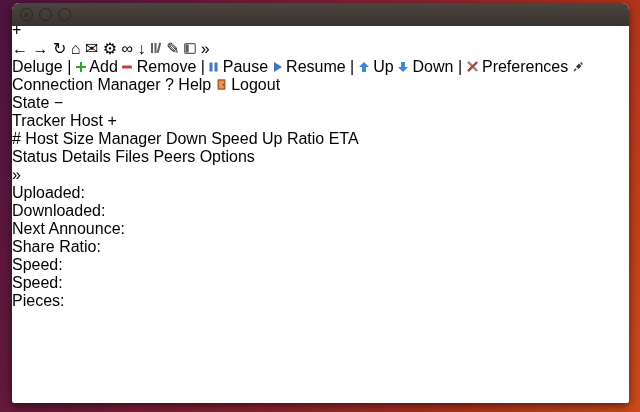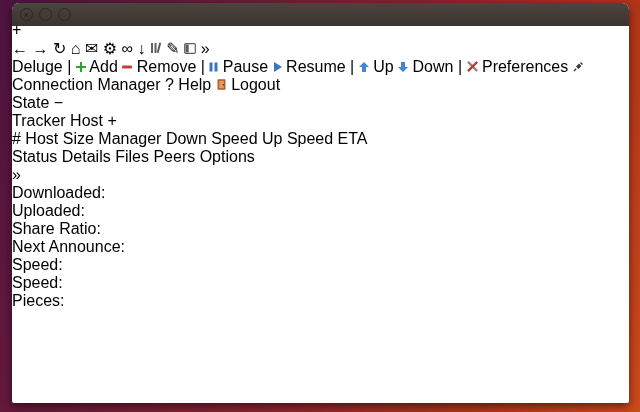--- a/index.html
+++ b/index.html
@@ -266,43 +266,43 @@
         </div>
       </div>
 
       <div class="grid">
         <div class="ghead">
           <span class="gcol gc0">#</span>
           <span class="gcol gc1">Host</span>
           <span class="gcol gc2">Size</span>
           <span class="gcol gc3">Manager</span>
           <span class="gcol gc4">Down Speed</span>
-          <span class="gcol gc5">Up Speed</span>
+          <span class="gcol gc5">Up Ratio</span>
           <span class="gcol gc6">ETA</span>
           <span class="gcol gfill"></span>
         </div>
         <div></div>
       </div>
 
       <div class="details">
         <div class="tabstrip">
           <span class="dtab active">Status</span>
           <span class="dtab">Details</span>
           <span class="dtab">Files</span>
           <span class="dtab">Peers</span>
           <span class="dtab">Options</span>
         </div>
         <span class="collapsebtn"><span>»</span></span>
         <div class="pbar"></div>
 
         <div class="scol sc1">
+          <div>Uploaded:</div>
           <div>Downloaded:</div>
-          <div>Uploaded:</div>
+          <div>Next Announce:</div>
           <div>Share Ratio:</div>
-          <div>Next Announce:</div>
         </div>
         <div class="scol sc2">
           <div>Speed:</div>
           <div>Speed:</div>
           <div>Pieces:</div>
         </div>
         
         
       </div>
 

